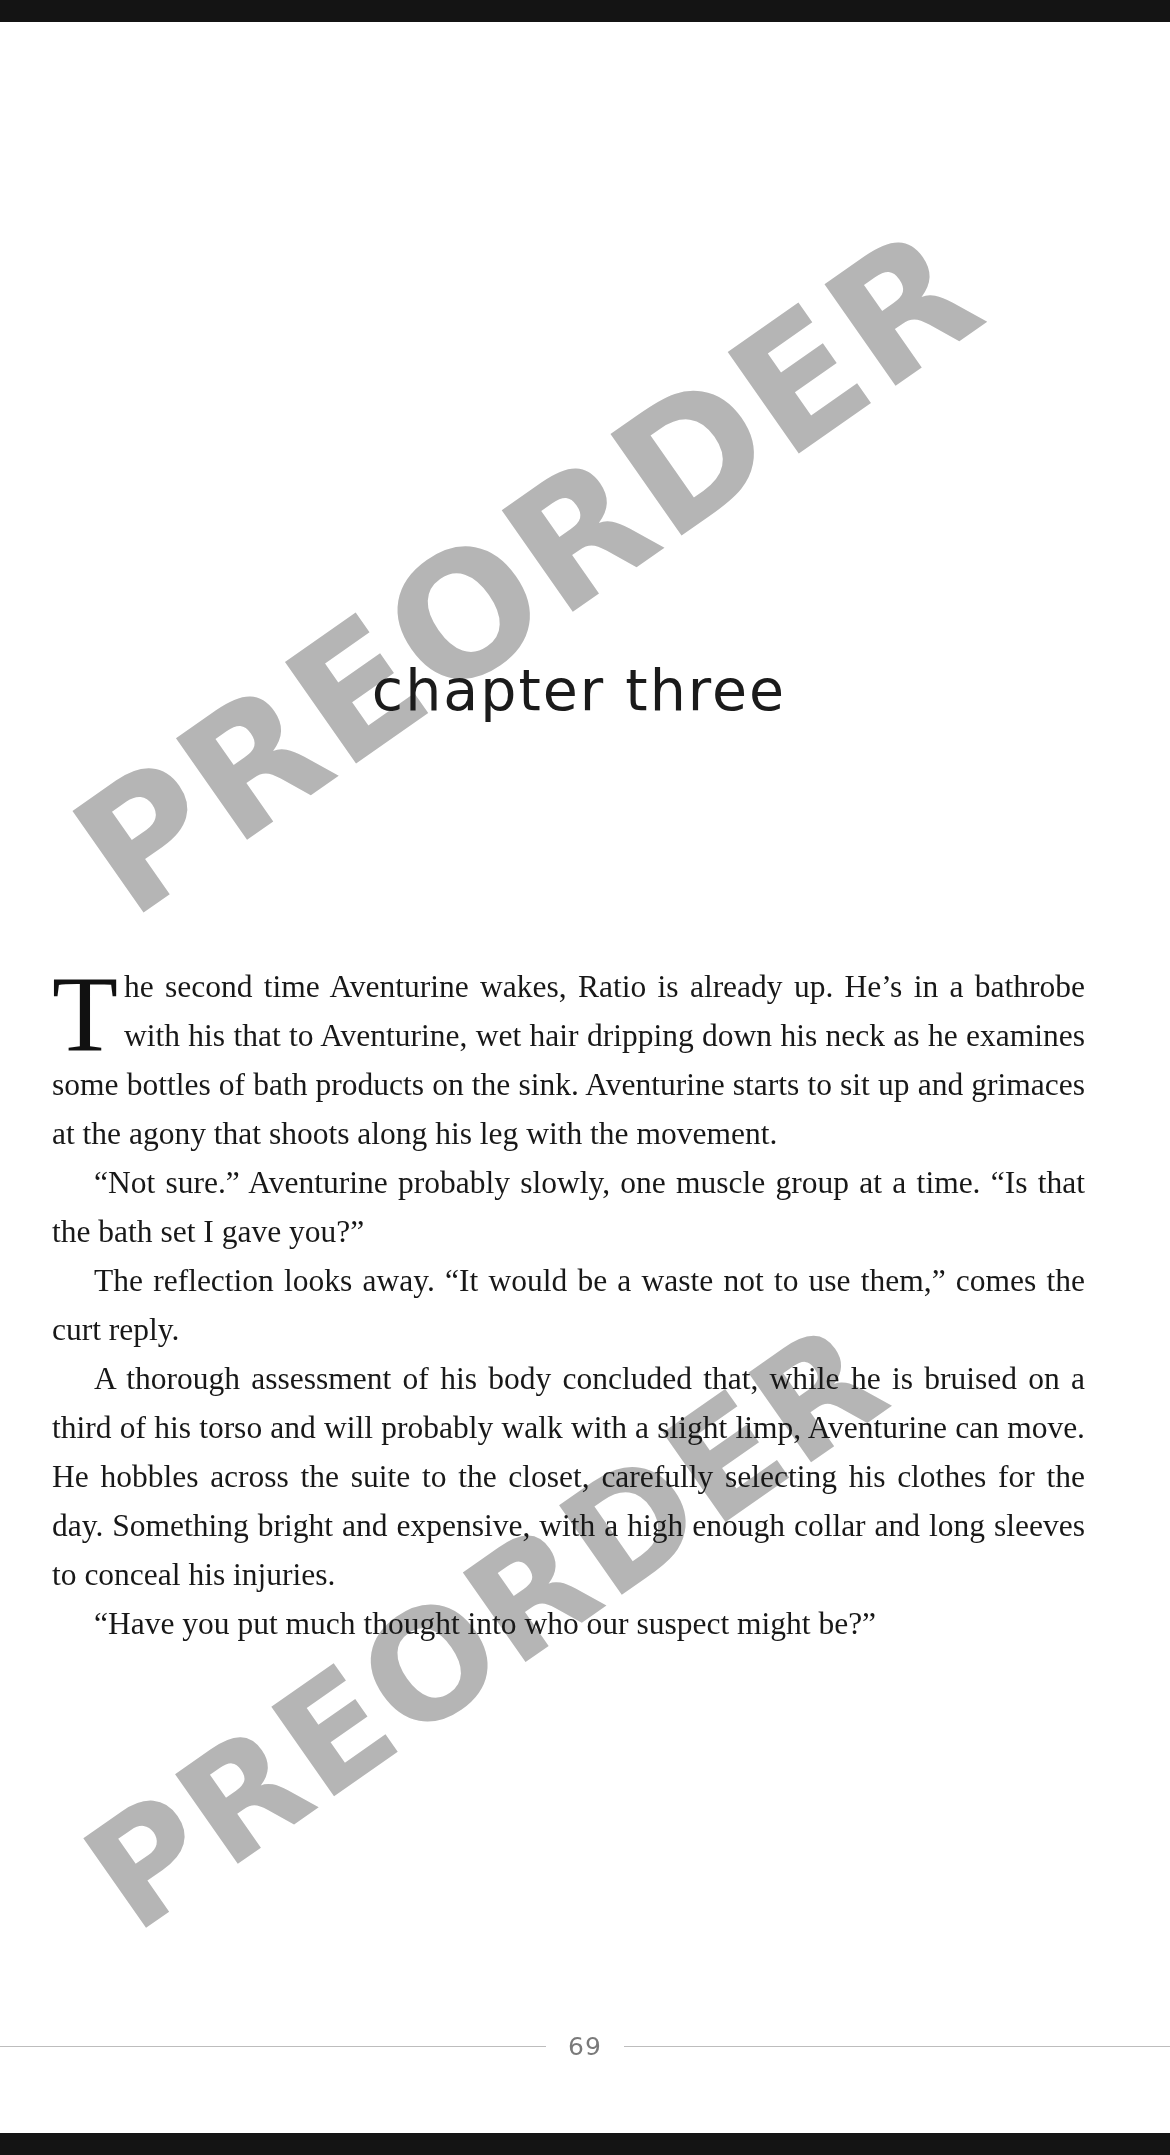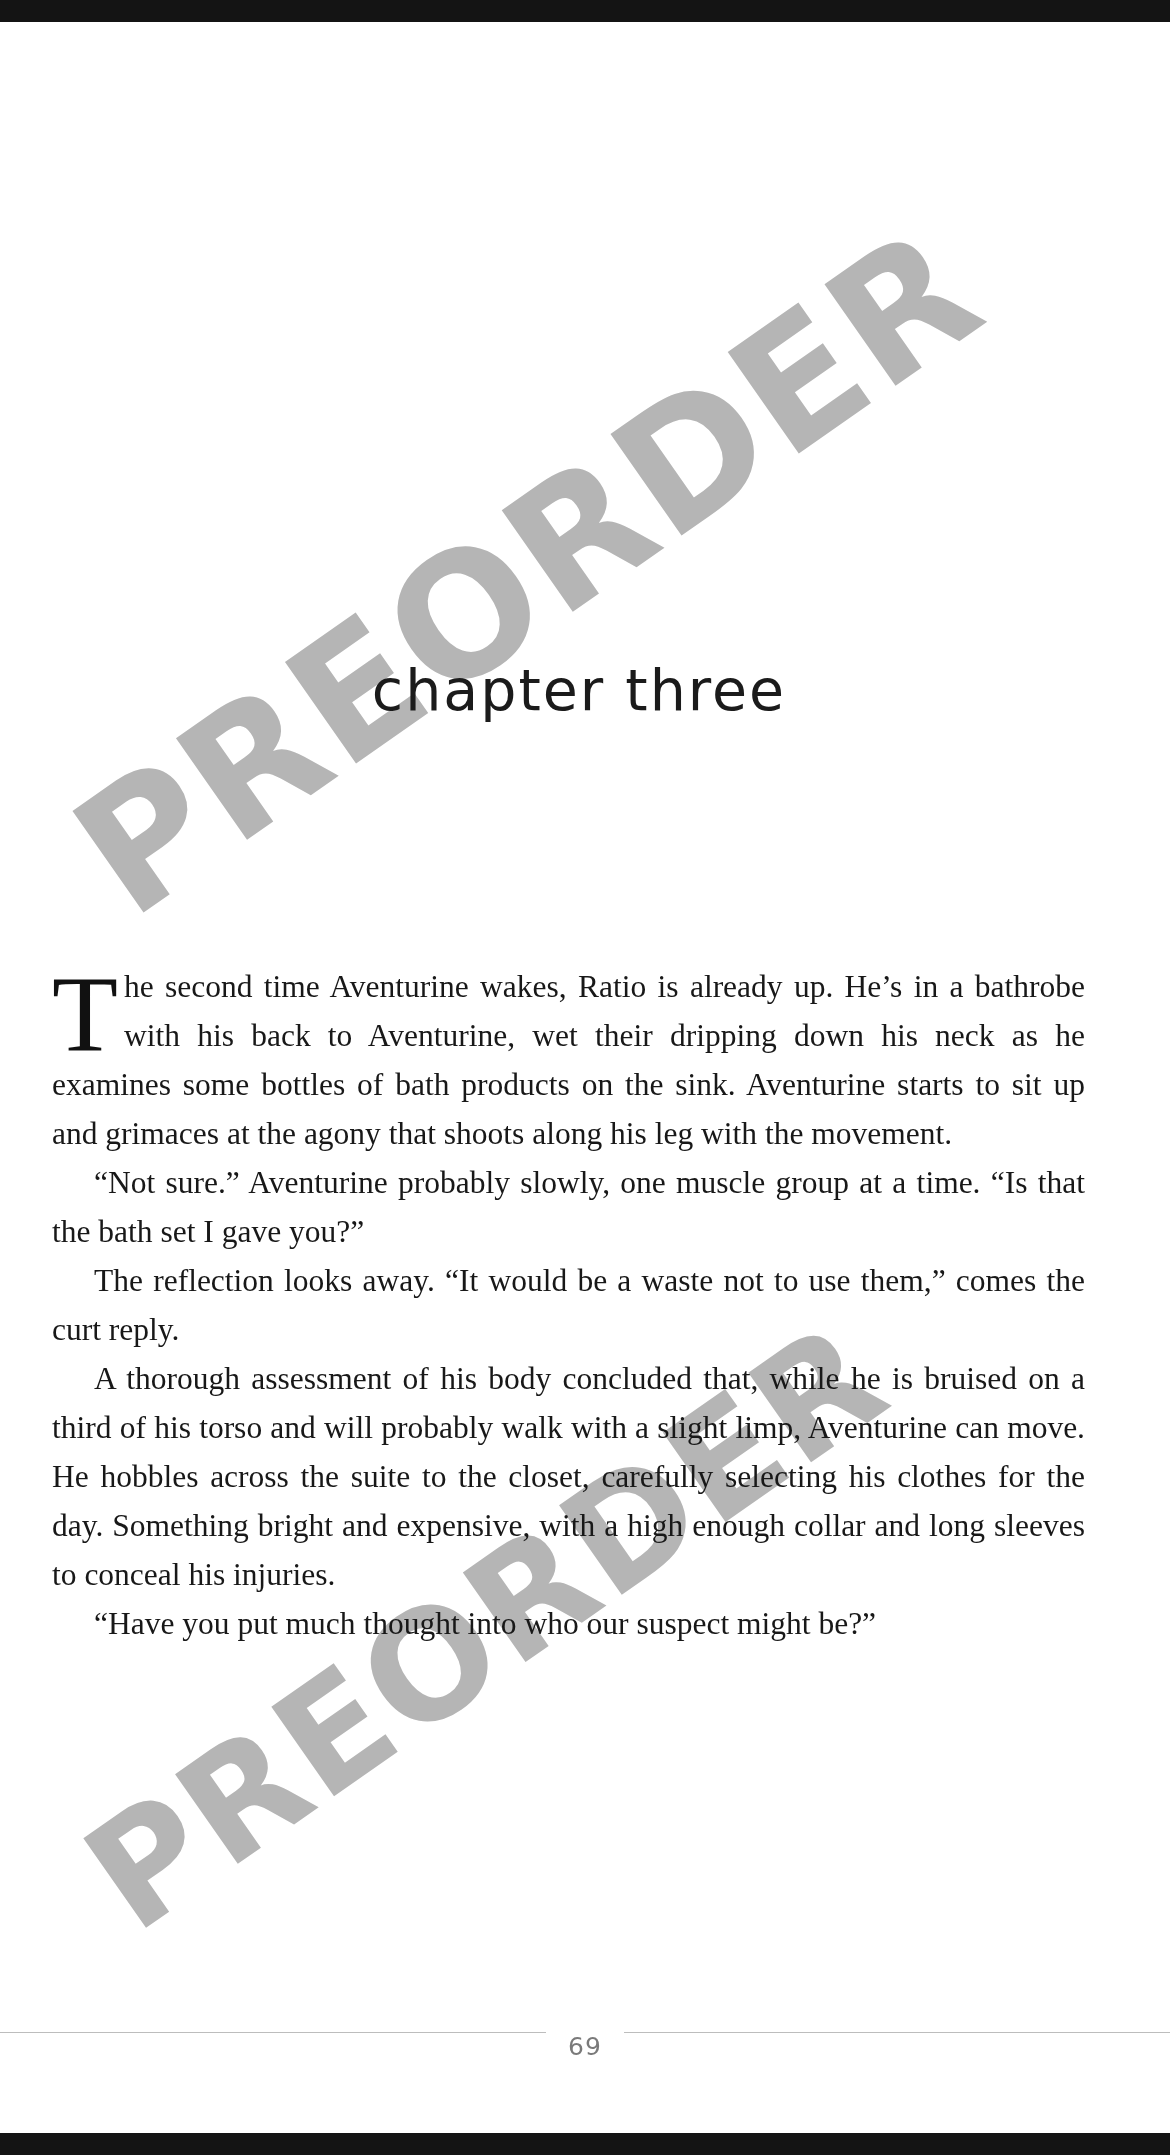--- a/index.html
+++ b/index.html
@@ -106,20 +106,21 @@
     color: #111;
   }
 
   
   .footer {
     position: absolute;
     bottom: 72px;
     left: 0;
     width: 1170px;
     display: flex;
+    align-items: center;
     justify-content: center;
   }
   .footer .rule {
     height: 1px;
     background: #bdbdbd;
     flex: 1 1 auto;
   }
   .footer .page-number {
     font-family: "DejaVu Sans", sans-serif;
     font-size: 25px;
@@ -136,21 +137,21 @@
 <div class="bar-top"></div>
 
 <div class="page">
 
   <div class="watermark wm-1">PREORDER</div>
   <div class="watermark wm-2">PREORDER</div>
 
   <div class="chapter-title">chapter three</div>
 
   <div class="body-text">
-    <p class="first"><span class="dropcap">T</span><span>he second time Aventurine wakes, Ratio is already up. He’s in a bathrobe with his back to Aventurine, wet their dripping down his neck as he examines some bottles of bath products on the sink. Aventurine starts to sit up and grimaces at the agony that shoots along his leg with the movement.</span></p>
+    <p class="first"><span class="dropcap">T</span><span>he second time Aventurine wakes, Ratio is already up. He’s in a bathrobe with his that to Aventurine, wet hair dripping down his neck as he examines some bottles of bath products on the sink. Aventurine starts to sit up and grimaces at the agony that shoots along his leg with the movement.</span></p>
     <p>“Not sure.” Aventurine probably slowly, one muscle group at a time. “Is that the bath set I gave you?”</p>
     <p>The reflection looks away. “It would be a waste not to use them,” comes the curt reply.</p>
     <p>A thorough assessment of his body concluded that, while he is bruised on a third of his torso and will probably walk with a slight limp, Aventurine can move. He hobbles across the suite to the closet, carefully selecting his clothes for the day. Something bright and expensive, with a high enough collar and long sleeves to conceal his injuries.</p>
     <p>“Have you put much thought into who our suspect might be?”</p>
   </div>
 
   <div class="footer">
     <div class="rule left"></div>
     <div class="page-number">69</div>
     <div class="rule right"></div>

